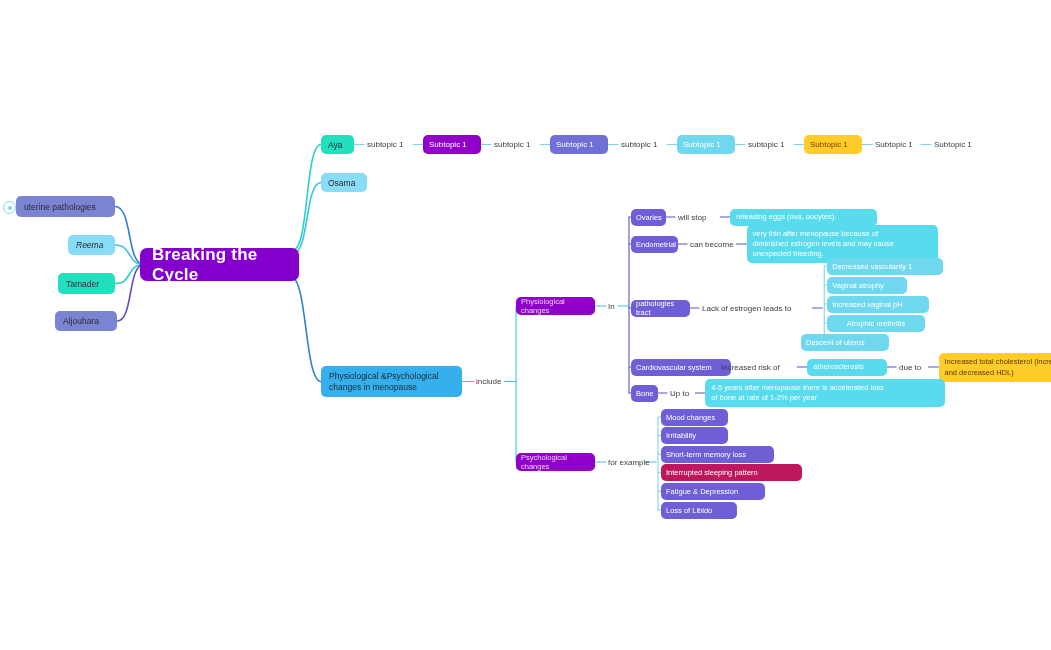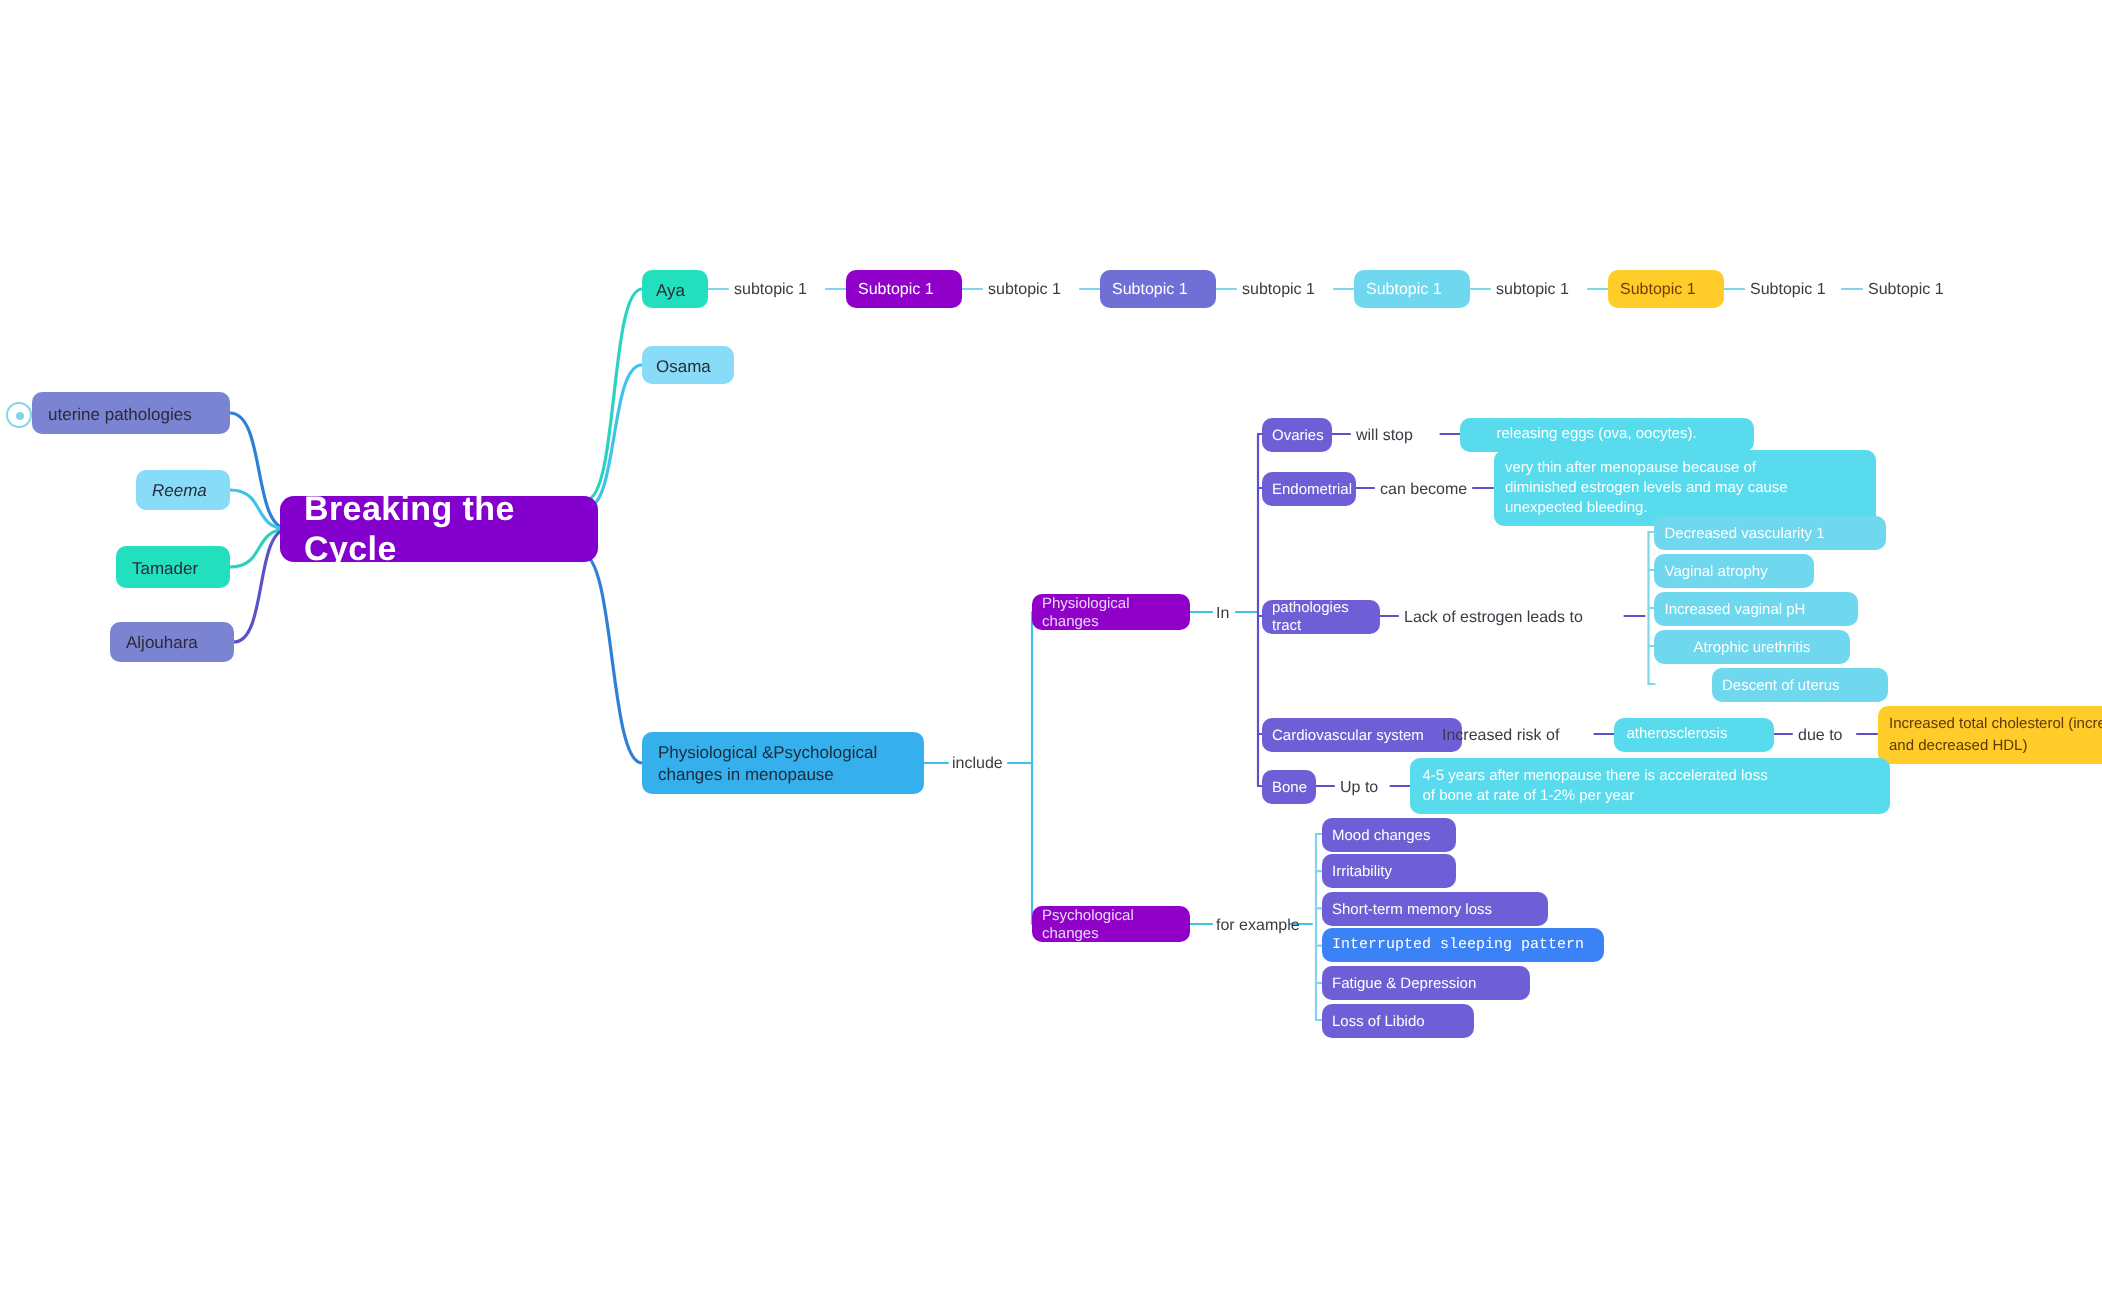--- a/index.html
+++ b/index.html
@@ -123,45 +123,45 @@
       <div class="node" style="left: 804px; top: 135px; width: 58px; height: 19px; background: rgb(255, 204, 42); color: rgb(122, 59, 0); font-size: 8px; padding: 0px 6px;"><span>Subtopic 1</span></div>
       <div class="plain" style="left: 875px; top: 138.5px; height: 12px;">Subtopic 1</div>
       <div class="plain" style="left: 934px; top: 138.5px; height: 12px;">Subtopic 1</div>
       <div class="node" style="left: 321px; top: 366px; width: 141px; height: 31px; background: rgb(53, 176, 236); color: rgb(29, 43, 58); font-size: 8.5px; padding: 0px 8px; line-height: 11px;"><span>Physiological &amp;Psychological
 changes in menopause</span></div>
       <div class="plain" style="left: 476px; top: 375.5px; height: 12px;">include</div>
       <div class="node" style="left: 516px; top: 297px; width: 79px; height: 18px; background: rgb(144, 0, 200); color: rgb(232, 214, 245); font-size: 7.5px; padding: 0px 5px;"><span>Physiological changes</span></div>
       <div class="plain" style="left: 608px; top: 300px; height: 12px;">In</div>
       <div class="node" style="left: 631px; top: 208.5px; width: 35px; height: 17px; background: rgb(111, 95, 214); color: rgb(255, 255, 255); font-size: 7.5px; padding: 0px 5px;"><span>Ovaries</span></div>
       <div class="plain" style="left: 678px; top: 211px; height: 12px;">will stop</div>
-      <div class="node" style="left: 730.25px; top: 208.5px; width: 146.5px; height: 17px; background: rgb(89, 219, 238); color: rgb(255, 255, 255); font-size: 7.5px; padding: 0px 18px; line-height: 10px;"><span>releasing eggs (ova, oocytes).</span></div>
+      <div class="node" style="left: 730.25px; top: 208.5px; width: 146.5px; height: 17px; background: rgb(89, 219, 238); color: rgb(255, 255, 255); font-size: 7.5px; padding: 0px 6px; line-height: 10px;"><span>releasing eggs (ova, oocytes).</span></div>
       <div class="node" style="left: 631px; top: 235.5px; width: 47px; height: 17px; background: rgb(111, 95, 214); color: rgb(255, 255, 255); font-size: 7.5px; padding: 0px 5px;"><span>Endometrial</span></div>
       <div class="plain" style="left: 690px; top: 238px; height: 12px;">can become</div>
       <div class="node" style="left: 746.5px; top: 225px; width: 191px; height: 38px; background: rgb(89, 219, 238); color: rgb(255, 255, 255); font-size: 7.5px; padding: 0px 6px; line-height: 10px;"><span>very thin after menopause because of
 diminished estrogen levels and may cause
 unexpected bleeding.</span></div>
       <div class="node" style="left: 631px; top: 299.5px; width: 59px; height: 17px; background: rgb(111, 95, 214); color: rgb(255, 255, 255); font-size: 7.5px; padding: 0px 5px;"><span>pathologies tract</span></div>
       <div class="plain" style="left: 702px; top: 302px; height: 12px;">Lack of estrogen leads to</div>
       <div class="node" style="left: 827.25px; top: 257.5px; width: 115.65px; height: 17px; background: rgb(111, 216, 238); color: rgb(255, 255, 255); font-size: 7.5px; padding: 0px 5px;"><span>Decreased vascularity 1</span></div>
       <div class="node" style="left: 827.25px; top: 276.5px; width: 79.25px; height: 17px; background: rgb(111, 216, 238); color: rgb(255, 255, 255); font-size: 7.5px; padding: 0px 5px;"><span>Vaginal atrophy</span></div>
       <div class="node" style="left: 827.25px; top: 295.5px; width: 102px; height: 17px; background: rgb(111, 216, 238); color: rgb(255, 255, 255); font-size: 7.5px; padding: 0px 5px;"><span>Increased vaginal pH</span></div>
       <div class="node" style="left: 827.25px; top: 314.5px; width: 97.45px; height: 17px; background: rgb(111, 216, 238); color: rgb(255, 255, 255); font-size: 7.5px; padding: 0px 5px; justify-content: center;"><span>Atrophic urethritis</span></div>
-      <div class="node" style="left: 856px; top: 333.5px; width: 88.35px; height: 17px; background: rgb(111, 216, 238); color: rgb(255, 255, 255); font-size: 7.5px; padding: 0px 5px;"><span>Descent of uterus</span></div>
+      <div class="node" style="left: 801px; top: 333.5px; width: 88.35px; height: 17px; background: rgb(111, 216, 238); color: rgb(255, 255, 255); font-size: 7.5px; padding: 0px 5px;"><span>Descent of uterus</span></div>
       <div class="node" style="left: 631px; top: 358.5px; width: 100px; height: 17px; background: rgb(111, 95, 214); color: rgb(255, 255, 255); font-size: 7.5px; padding: 0px 5px;"><span>Cardiovascular system</span></div>
       <div class="plain" style="left: 721px; top: 361px; height: 12px;">Increased risk of</div>
       <div class="node" style="left: 807.25px; top: 358.5px; width: 79.75px; height: 17px; background: rgb(89, 219, 238); color: rgb(255, 255, 255); font-size: 7.5px; padding: 0px 6px; line-height: 10px;"><span>atherosclerosis</span></div>
       <div class="plain" style="left: 899px; top: 361px; height: 12px;">due to</div>
       <div class="node" style="left: 938.5px; top: 352.5px; width: 198.8px; height: 29px; background: rgb(255, 204, 42); color: rgb(92, 58, 0); font-size: 7.5px; padding: 0px 6px; line-height: 11px;"><span>Increased total cholesterol (increased LDL
 and decreased HDL)</span></div>
       <div class="node" style="left: 631px; top: 384.5px; width: 27px; height: 17px; background: rgb(111, 95, 214); color: rgb(255, 255, 255); font-size: 7.5px; padding: 0px 5px;"><span>Bone</span></div>
       <div class="plain" style="left: 670px; top: 387px; height: 12px;">Up to</div>
       <div class="node" style="left: 705.25px; top: 379px; width: 239.95px; height: 28px; background: rgb(89, 219, 238); color: rgb(255, 255, 255); font-size: 7.5px; padding: 0px 6px; line-height: 10px;"><span>4-5 years after menopause there is accelerated loss
 of bone at rate of 1-2% per year</span></div>
       <div class="node" style="left: 516px; top: 453px; width: 79px; height: 18px; background: rgb(144, 0, 200); color: rgb(232, 214, 245); font-size: 7.5px; padding: 0px 5px;"><span>Psychological changes</span></div>
       <div class="plain" style="left: 608px; top: 456px; height: 12px;">for example</div>
       <div class="node" style="left: 661px; top: 408.5px; width: 67.2px; height: 17px; background: rgb(111, 95, 214); color: rgb(255, 255, 255); font-size: 7.5px; padding: 0px 5px;"><span>Mood changes</span></div>
       <div class="node" style="left: 661px; top: 427.1px; width: 67.2px; height: 17px; background: rgb(111, 95, 214); color: rgb(255, 255, 255); font-size: 7.5px; padding: 0px 5px;"><span>Irritability</span></div>
       <div class="node" style="left: 661px; top: 445.7px; width: 113.2px; height: 17px; background: rgb(111, 95, 214); color: rgb(255, 255, 255); font-size: 7.5px; padding: 0px 5px;"><span>Short-term memory loss</span></div>
-      <div class="node" style="left: 661px; top: 464.3px; width: 140.8px; height: 17px; background: #3b82f6; color: rgb(255, 255, 255); font-size: 7.5px; padding: 0px 5px; font-family: Liberation Mono, monospace;"><span>Interrupted sleeping pattern</span></div>
+      <div class="node" style="left: 661px; top: 464.3px; width: 140.8px; height: 17px; background: #be185d; color: rgb(255, 255, 255); font-size: 7.5px; padding: 0px 5px;"><span>Interrupted sleeping pattern</span></div>
       <div class="node" style="left: 661px; top: 482.9px; width: 104px; height: 17px; background: rgb(111, 95, 214); color: rgb(255, 255, 255); font-size: 7.5px; padding: 0px 5px;"><span>Fatigue &amp; Depression</span></div>
       <div class="node" style="left: 661px; top: 501.5px; width: 76.4px; height: 17px; background: rgb(111, 95, 214); color: rgb(255, 255, 255); font-size: 7.5px; padding: 0px 5px;"><span>Loss of Libido</span></div>
     </div>
 </div>
 
 </body></html>

